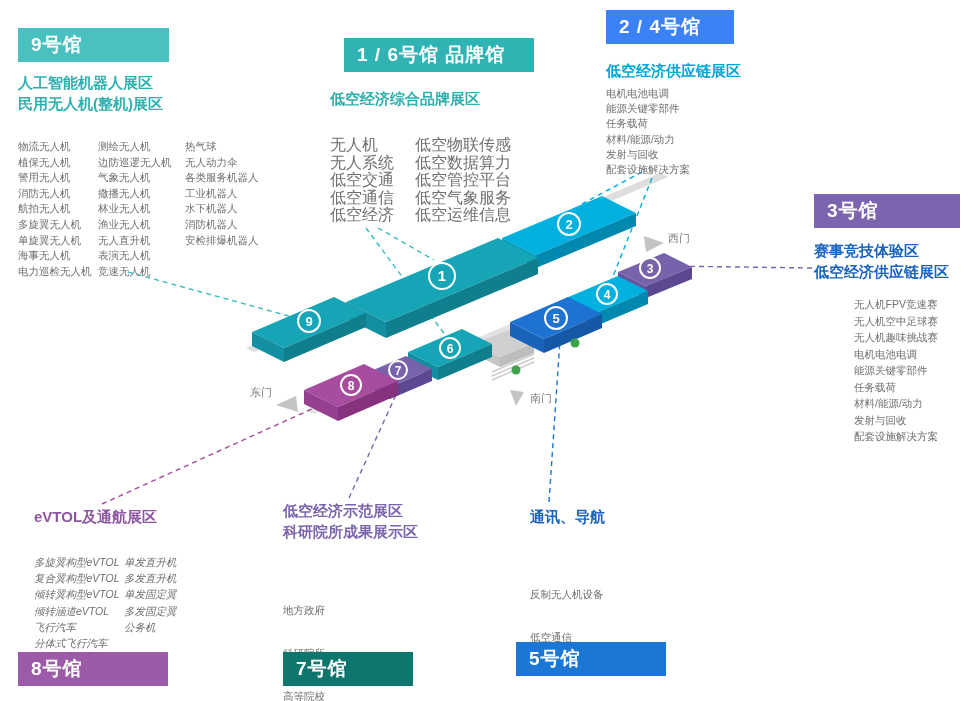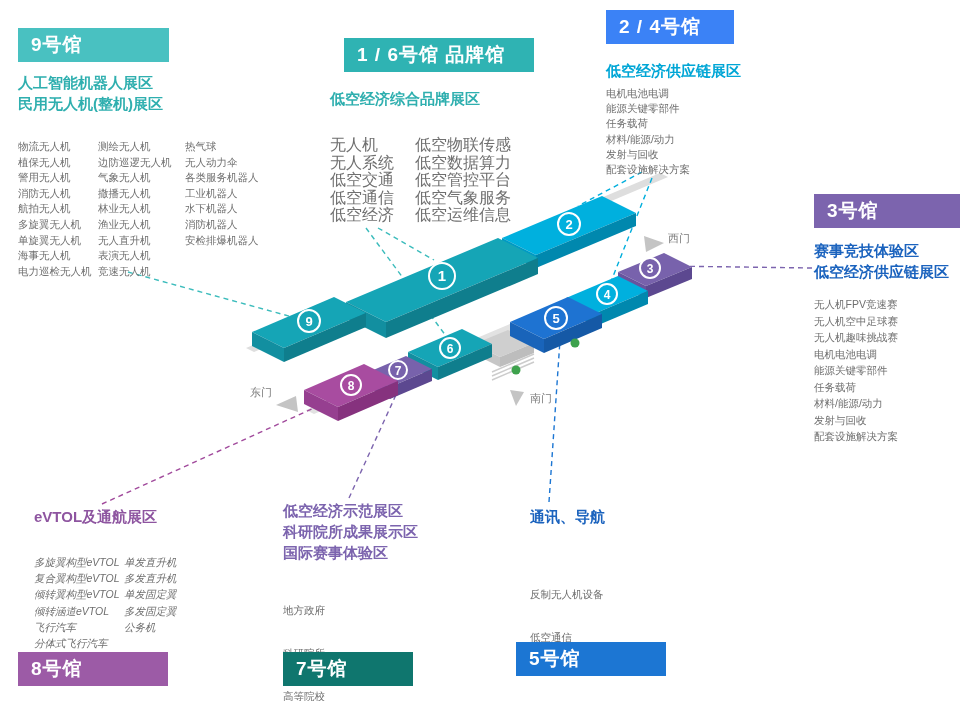--- a/index.html
+++ b/index.html
@@ -8,21 +8,21 @@
        font-family:"Liberation Sans","DejaVu Sans",sans-serif;}
   #map{position:absolute;left:0;top:0;z-index:1;}
   .badge{position:absolute;z-index:3;height:34px;color:#fff;font-size:19px;font-weight:700;
          line-height:34px;padding-left:13px;letter-spacing:1px;white-space:nowrap;}
   .ptitle{position:absolute;z-index:3;font-weight:700;font-size:15px;line-height:21px;white-space:nowrap;}
   .cols{position:absolute;z-index:3;display:flex;margin-top:18px;}
   .list{position:absolute;z-index:3;}
   .list,.cols .col{font-size:10.5px;color:#6F6F6F;}
   .li{line-height:15.6px;white-space:nowrap;}
   .lh16 .li{line-height:16.2px;font-style:italic;}
-  .lh165 .li{line-height:16.5px;}
+  .lh165 .li{line-height:16.5px;margin-left:40px;}
   .lh17 .li{line-height:17px;margin-top:26px;}
   .lh175 .li{line-height:17.5px;font-size:16px;}
   .lh152 .li{line-height:15.2px;}
   .gate-label{font-size:11px;fill:#7C7C7C;}
   .blocknum{fill:#fff;font-weight:700;text-anchor:middle;}
 </style>
 </head>
 <body>
 
 <svg id="map" width="972" height="701" viewBox="0 0 972 701">
@@ -241,21 +241,20 @@
       <div class="li">单发固定翼</div>
       <div class="li">多发固定翼</div>
       <div class="li">公务机</div>
     </div>
 </div>
 <div class="badge" style="left:18px;top:652px;width:150px;background:#9C5BA6">8号馆</div>
 
 <div class="ptitle" style="left:283px;top:500px;color:#7C64AE">
   <div>低空经济示范展区</div>
   <div>科研院所成果展示区</div>
-  <div>国际赛事体验区</div>
 </div>
 <div class="list lh17" style="left:283px;top:576px">
     <div class="li">地方政府</div>
     <div class="li">科研院所</div>
     <div class="li">高等院校</div>
   </div>
 <div class="badge" style="left:283px;top:652px;width:130px;background:#0f766e">7号馆</div>
 
 <div class="ptitle" style="left:530px;top:506px;color:#1B63BE">
   <div>通讯、导航</div>

